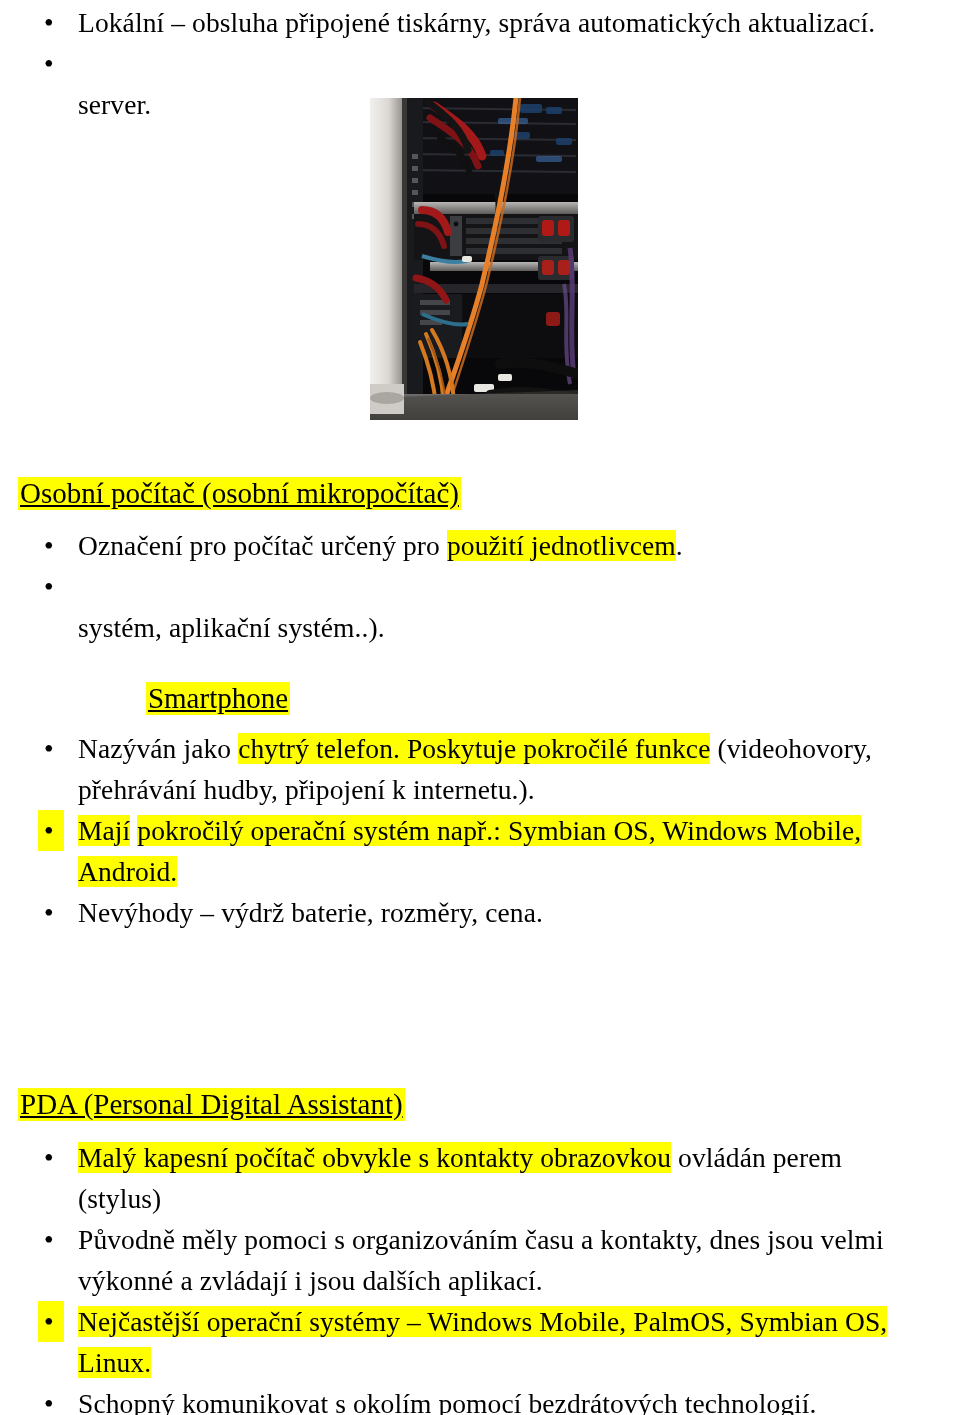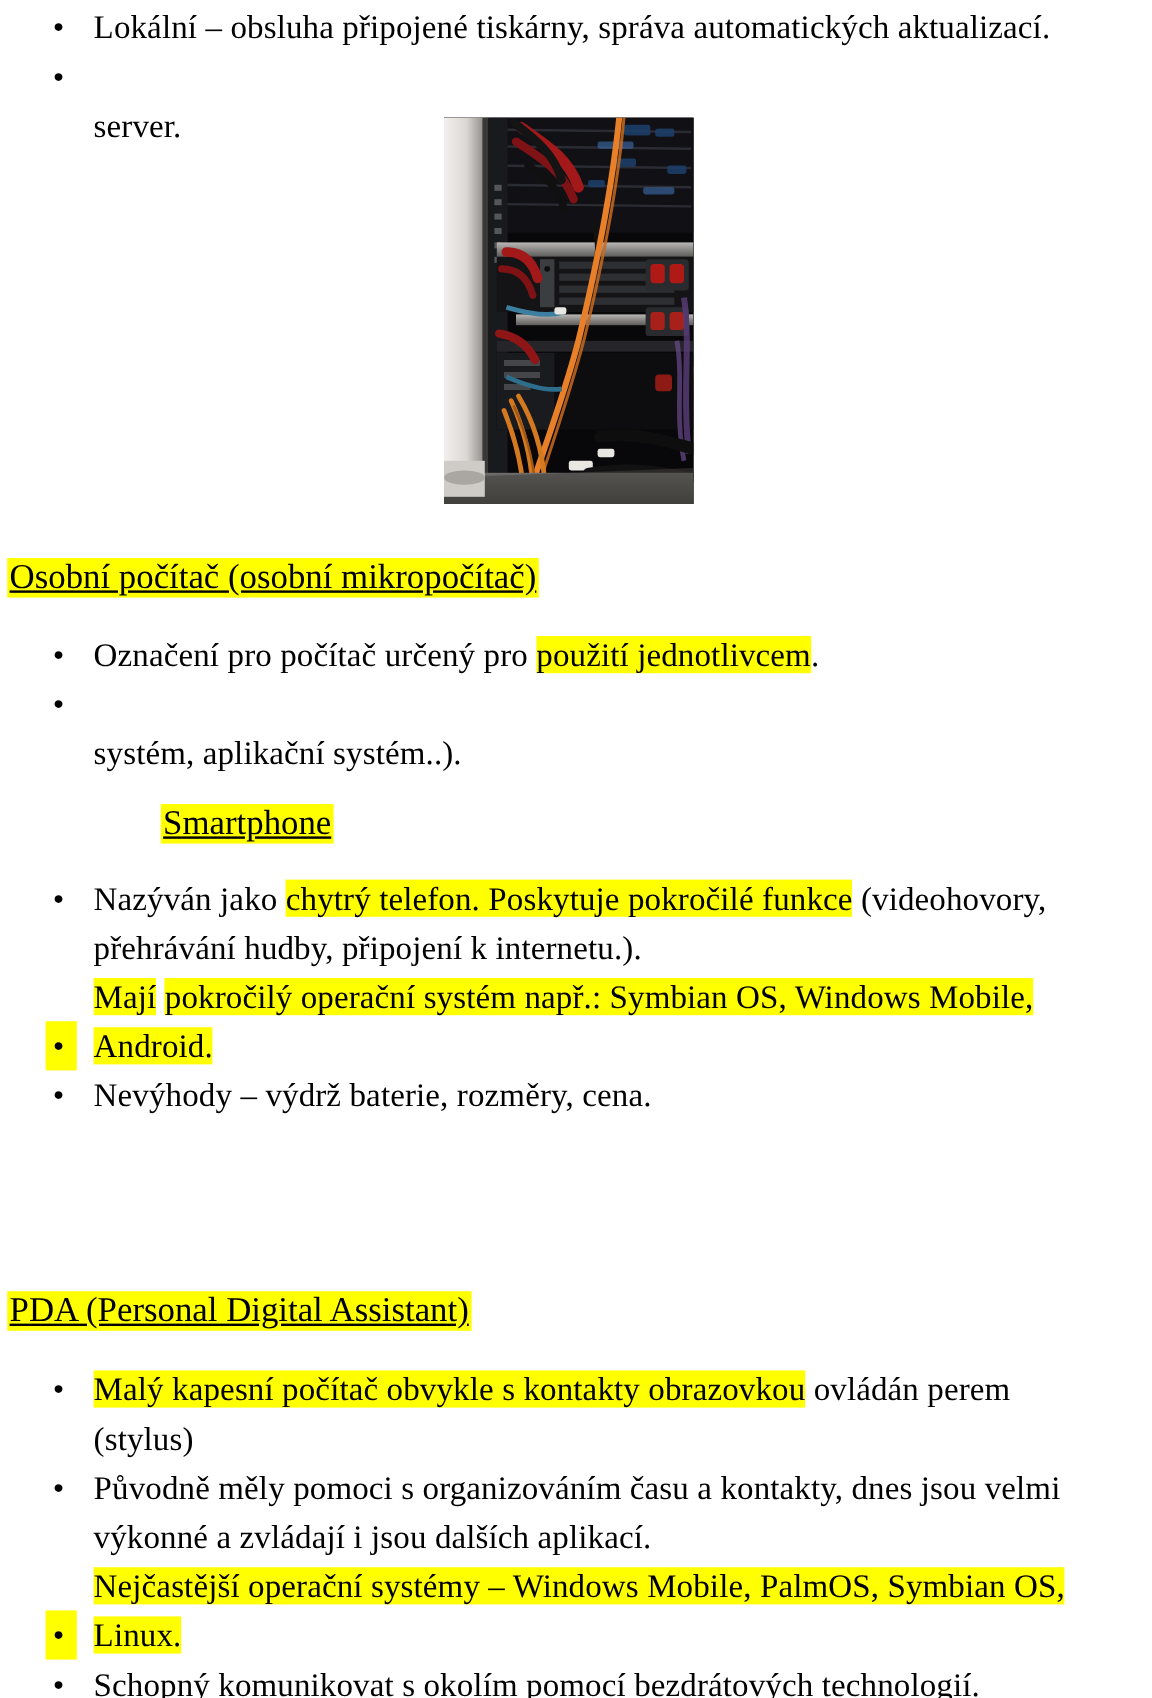--- a/index.html
+++ b/index.html
@@ -51,35 +51,34 @@
     left: 38px;
     width: 26px;
     padding-left: 6px;
     box-sizing: border-box;
   }
 
   
   .section-heading {
     font-size: 29px;
     line-height: 40px;
-    margin: 4px;
+    margin: 16px;
     font-weight: normal;
     display: block;
   }
   .section-heading .heading-text {
     background: #FFFF00;
     text-decoration: underline;
     text-underline-offset: 2px;
     padding: 0 2px 1px 2px;
   }
 
   
   .hl {
     background: #FFFF00;
-    margin-top: 41px;
   }
 
   
   .block {
     position: absolute;
     left: 0;
     width: 960px;
   }
 
   #top-bullets   { top: 2px;   }

